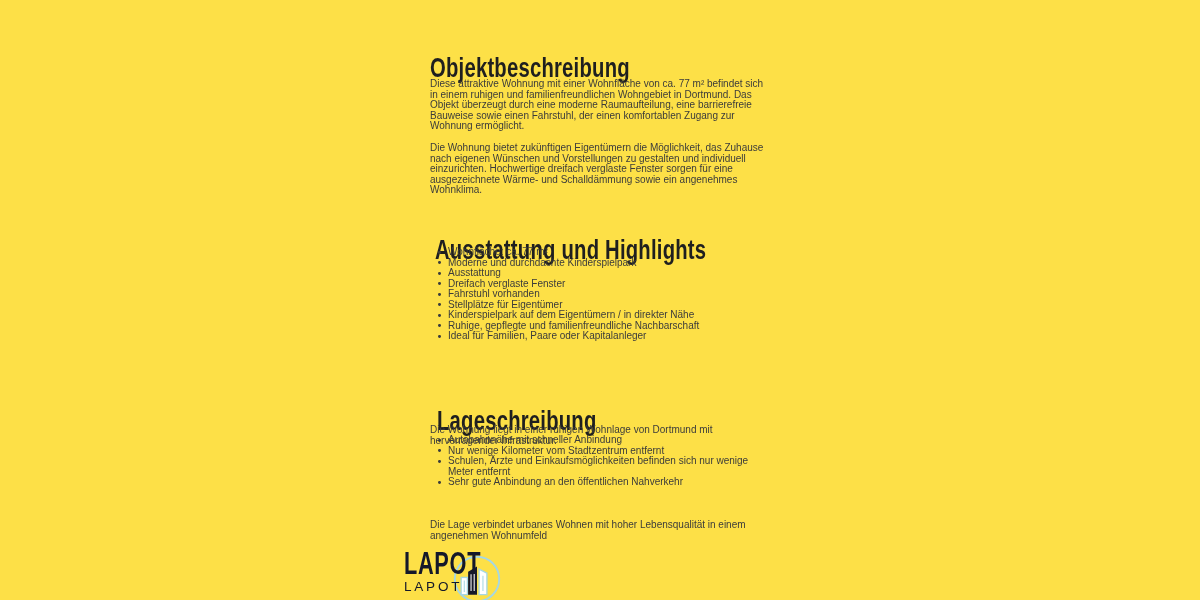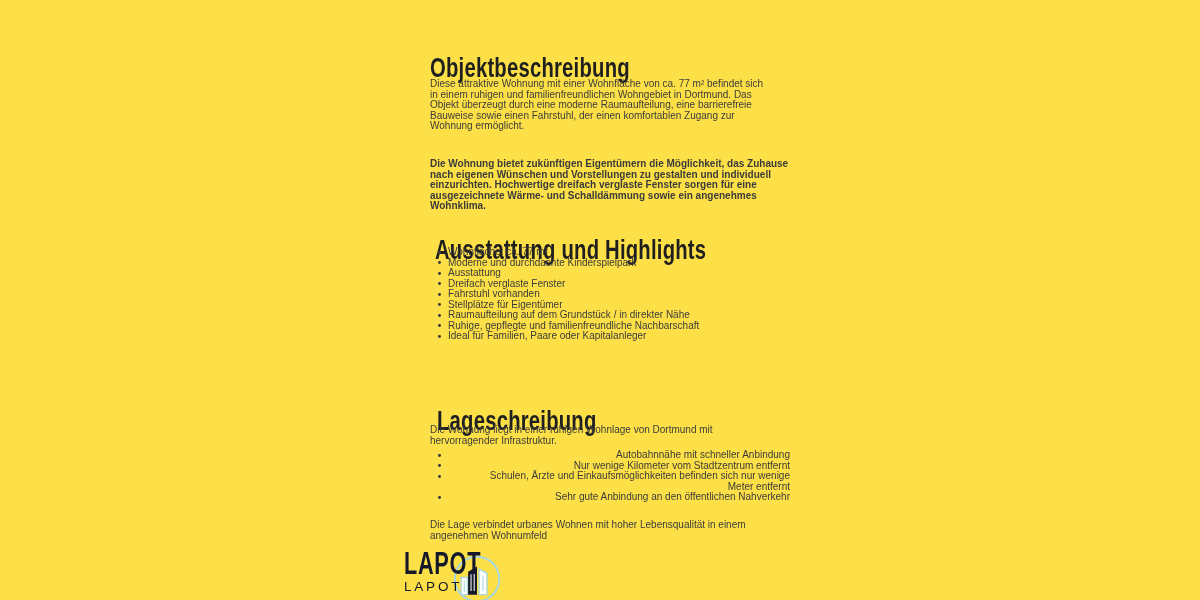--- a/index.html
+++ b/index.html
@@ -51,46 +51,46 @@
 <div class="page">
 
   <h1 class="abs heading" style="top:35px;">Objektbeschreibung</h1>
 
   <p class="abs para" style="top:69px;">Diese attraktive Wohnung mit einer Wohnfläche von ca. 77 m² befindet sich
 in einem ruhigen und familienfreundlichen Wohngebiet in Dortmund. Das
 Objekt überzeugt durch eine moderne Raumaufteilung, eine barrierefreie
 Bauweise sowie einen Fahrstuhl, der einen komfortablen Zugang zur
 Wohnung ermöglicht.</p>
 
-  <p class="abs para" style="top:149px;font-weight:bold;">Die Wohnung bietet zukünftigen Eigentümern die Möglichkeit, das Zuhause
+  <p class="abs para" style="top:133px;">Die Wohnung bietet zukünftigen Eigentümern die Möglichkeit, das Zuhause
 nach eigenen Wünschen und Vorstellungen zu gestalten und individuell
 einzurichten. Hochwertige dreifach verglaste Fenster sorgen für eine
 ausgezeichnete Wärme- und Schalldämmung sowie ein angenehmes
 Wohnklima.</p>
 
   <h2 class="abs heading" style="top:213px;left:435px;">Ausstattung und Highlights</h2>
 
   <ul class="abs bullets" style="top:247px;">
     <li>Wohnfläche: ca. 77 m²</li>
     <li>Moderne und durchdachte Kinderspielpark</li>
     <li>Ausstattung</li>
     <li>Dreifach verglaste Fenster</li>
     <li>Fahrstuhl vorhanden</li>
     <li>Stellplätze für Eigentümer</li>
-    <li>Raumaufteilung auf dem Grundstück / in direkter Nähe</li>
+    <li>Kinderspielpark auf dem Eigentümern / in direkter Nähe</li>
     <li>Ruhige, gepflegte und familienfreundliche Nachbarschaft</li>
     <li>Ideal für Familien, Paare oder Kapitalanleger</li>
   </ul>
 
   <h2 class="abs heading" style="top:384px;left:437px;">Lageschreibung</h2>
 
   <p class="abs para" style="top:415px;">Die Wohnung liegt in einer ruhigen Wohnlage von Dortmund mit
 hervorragender Infrastruktur.</p>
 
-  <ul class="abs bullets" style="top:450px;text-align:right;">
+  <ul class="abs bullets" style="top:435px;">
     <li>Autobahnnähe mit schneller Anbindung</li>
     <li>Nur wenige Kilometer vom Stadtzentrum entfernt</li>
     <li>Schulen, Ärzte und Einkaufsmöglichkeiten befinden sich nur wenige
 Meter entfernt</li>
     <li>Sehr gute Anbindung an den öffentlichen Nahverkehr</li>
   </ul>
 
   <p class="abs para" style="top:510px;">Die Lage verbindet urbanes Wohnen mit hoher Lebensqualität in einem
 angenehmen Wohnumfeld</p>
 

